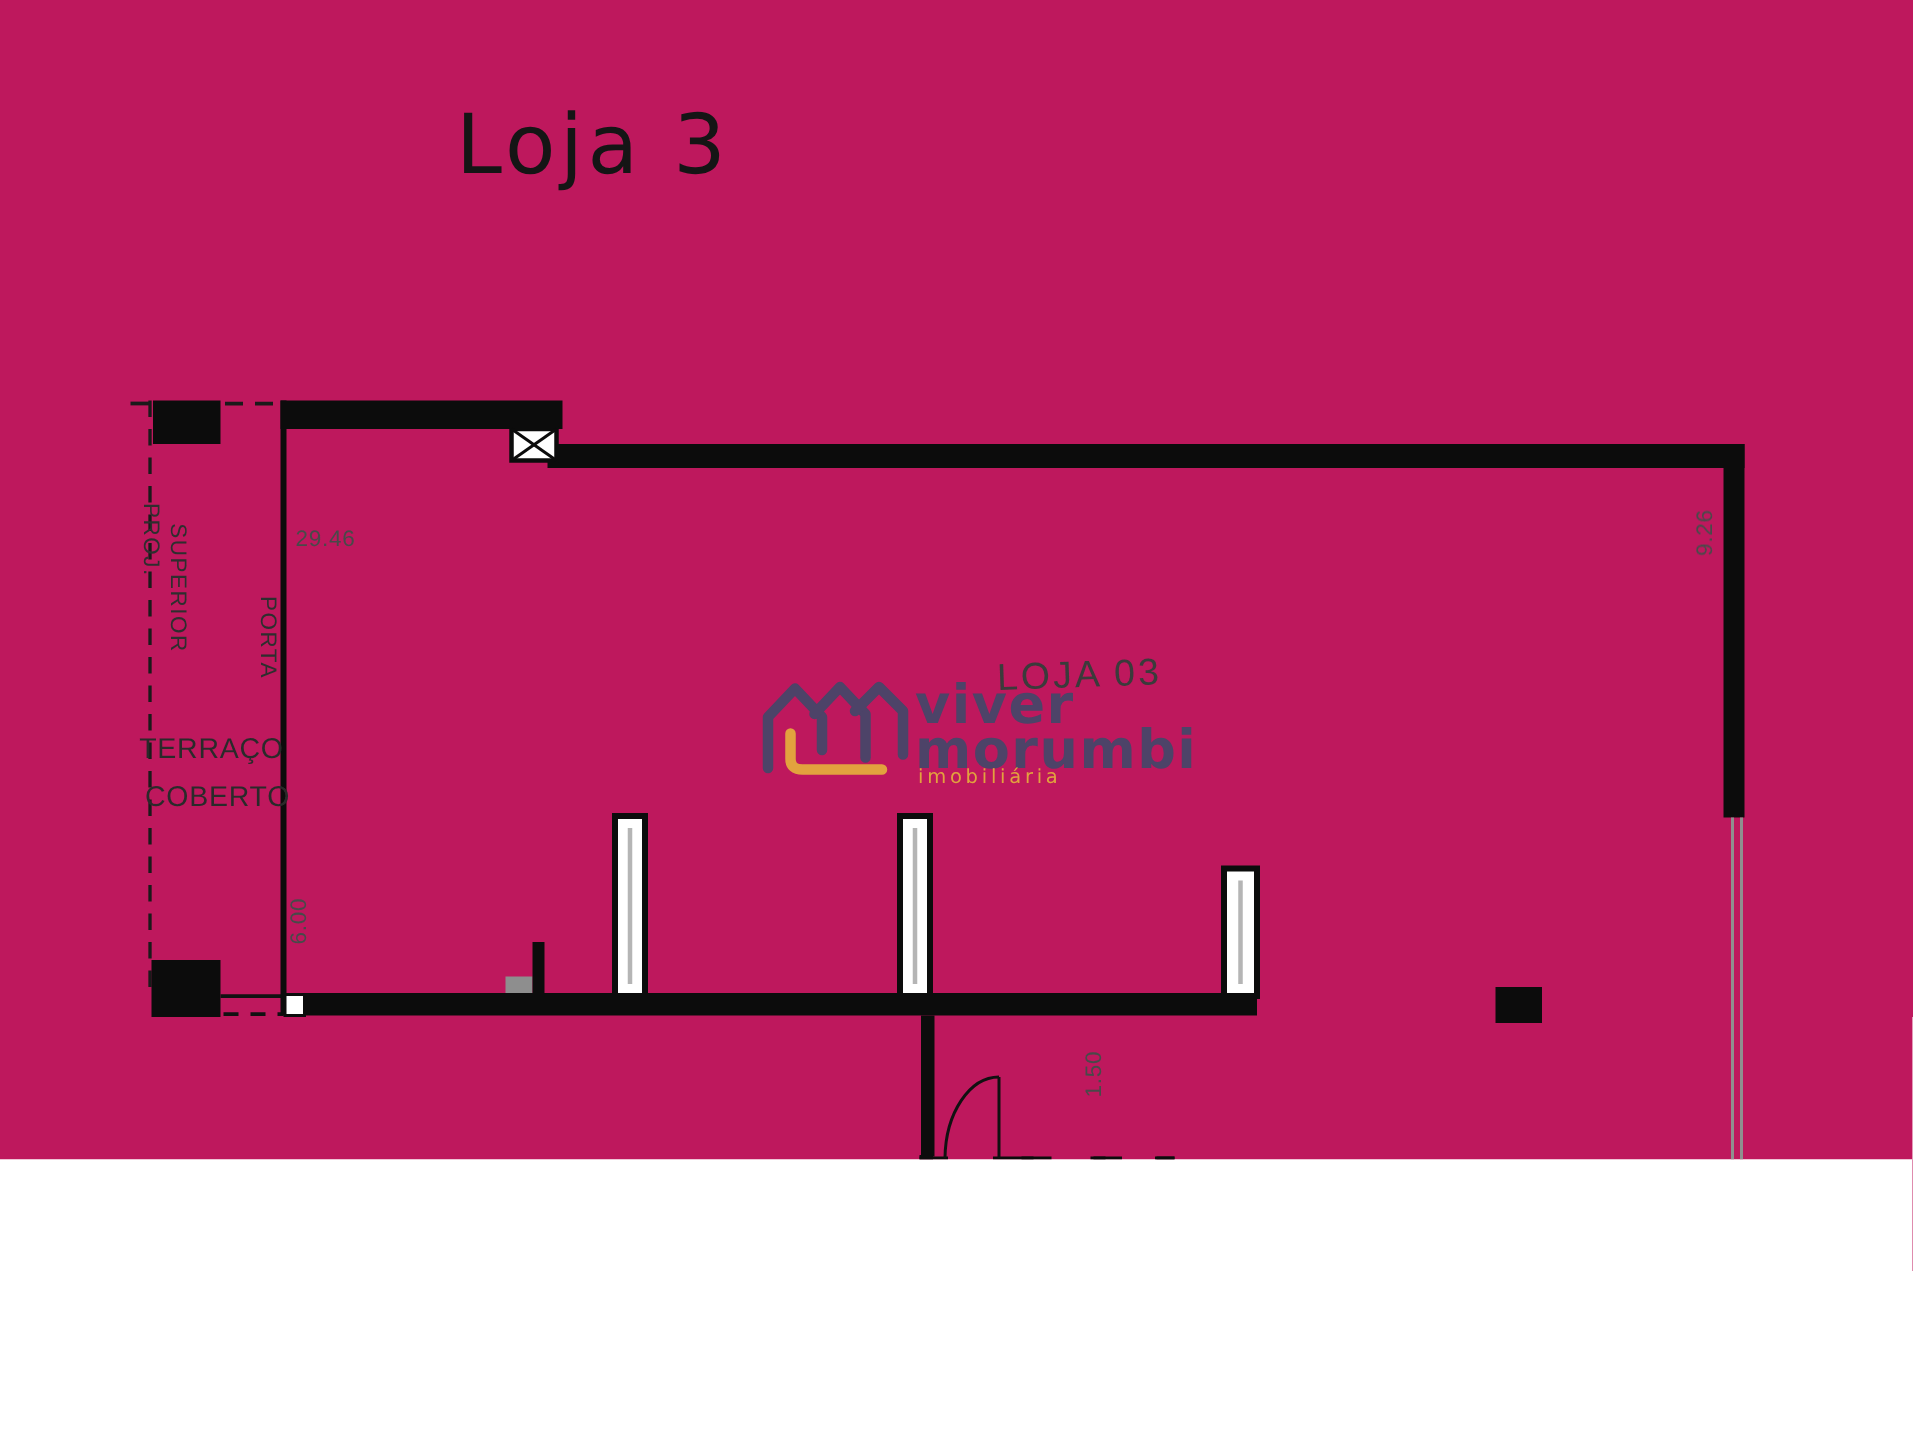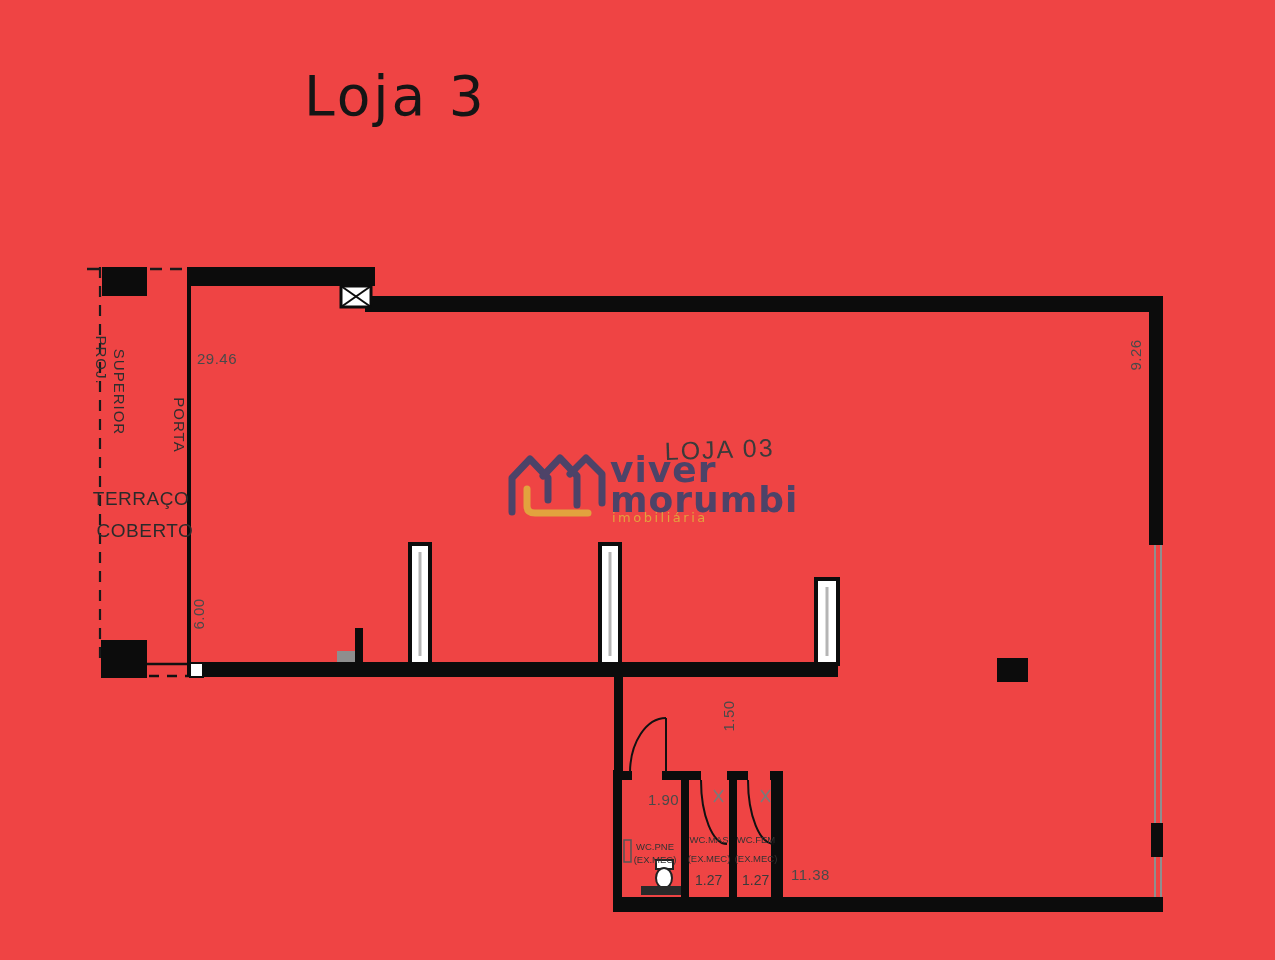--- a/index.html
+++ b/index.html
@@ -1,19 +1,19 @@
 <!DOCTYPE html>
 <html><head>
 <meta charset="utf-8">
 <style>
   html,body{margin:0;padding:0;background:#ffffff;}
   .canvas{
     position:relative;
-    width:1275px;height:960px;
-    background:#ef4444;
+    width:1275px;height:773px;
+    background:#be185d;
     overflow:hidden;
     font-family:"Liberation Sans", sans-serif;
   }
   svg{position:absolute;left:0;top:0;}
   text{
     font-family:"Liberation Sans", sans-serif;
     fill:#3f3f3f;
   }
   .title-text{
     font-family:"DejaVu Sans", sans-serif;

